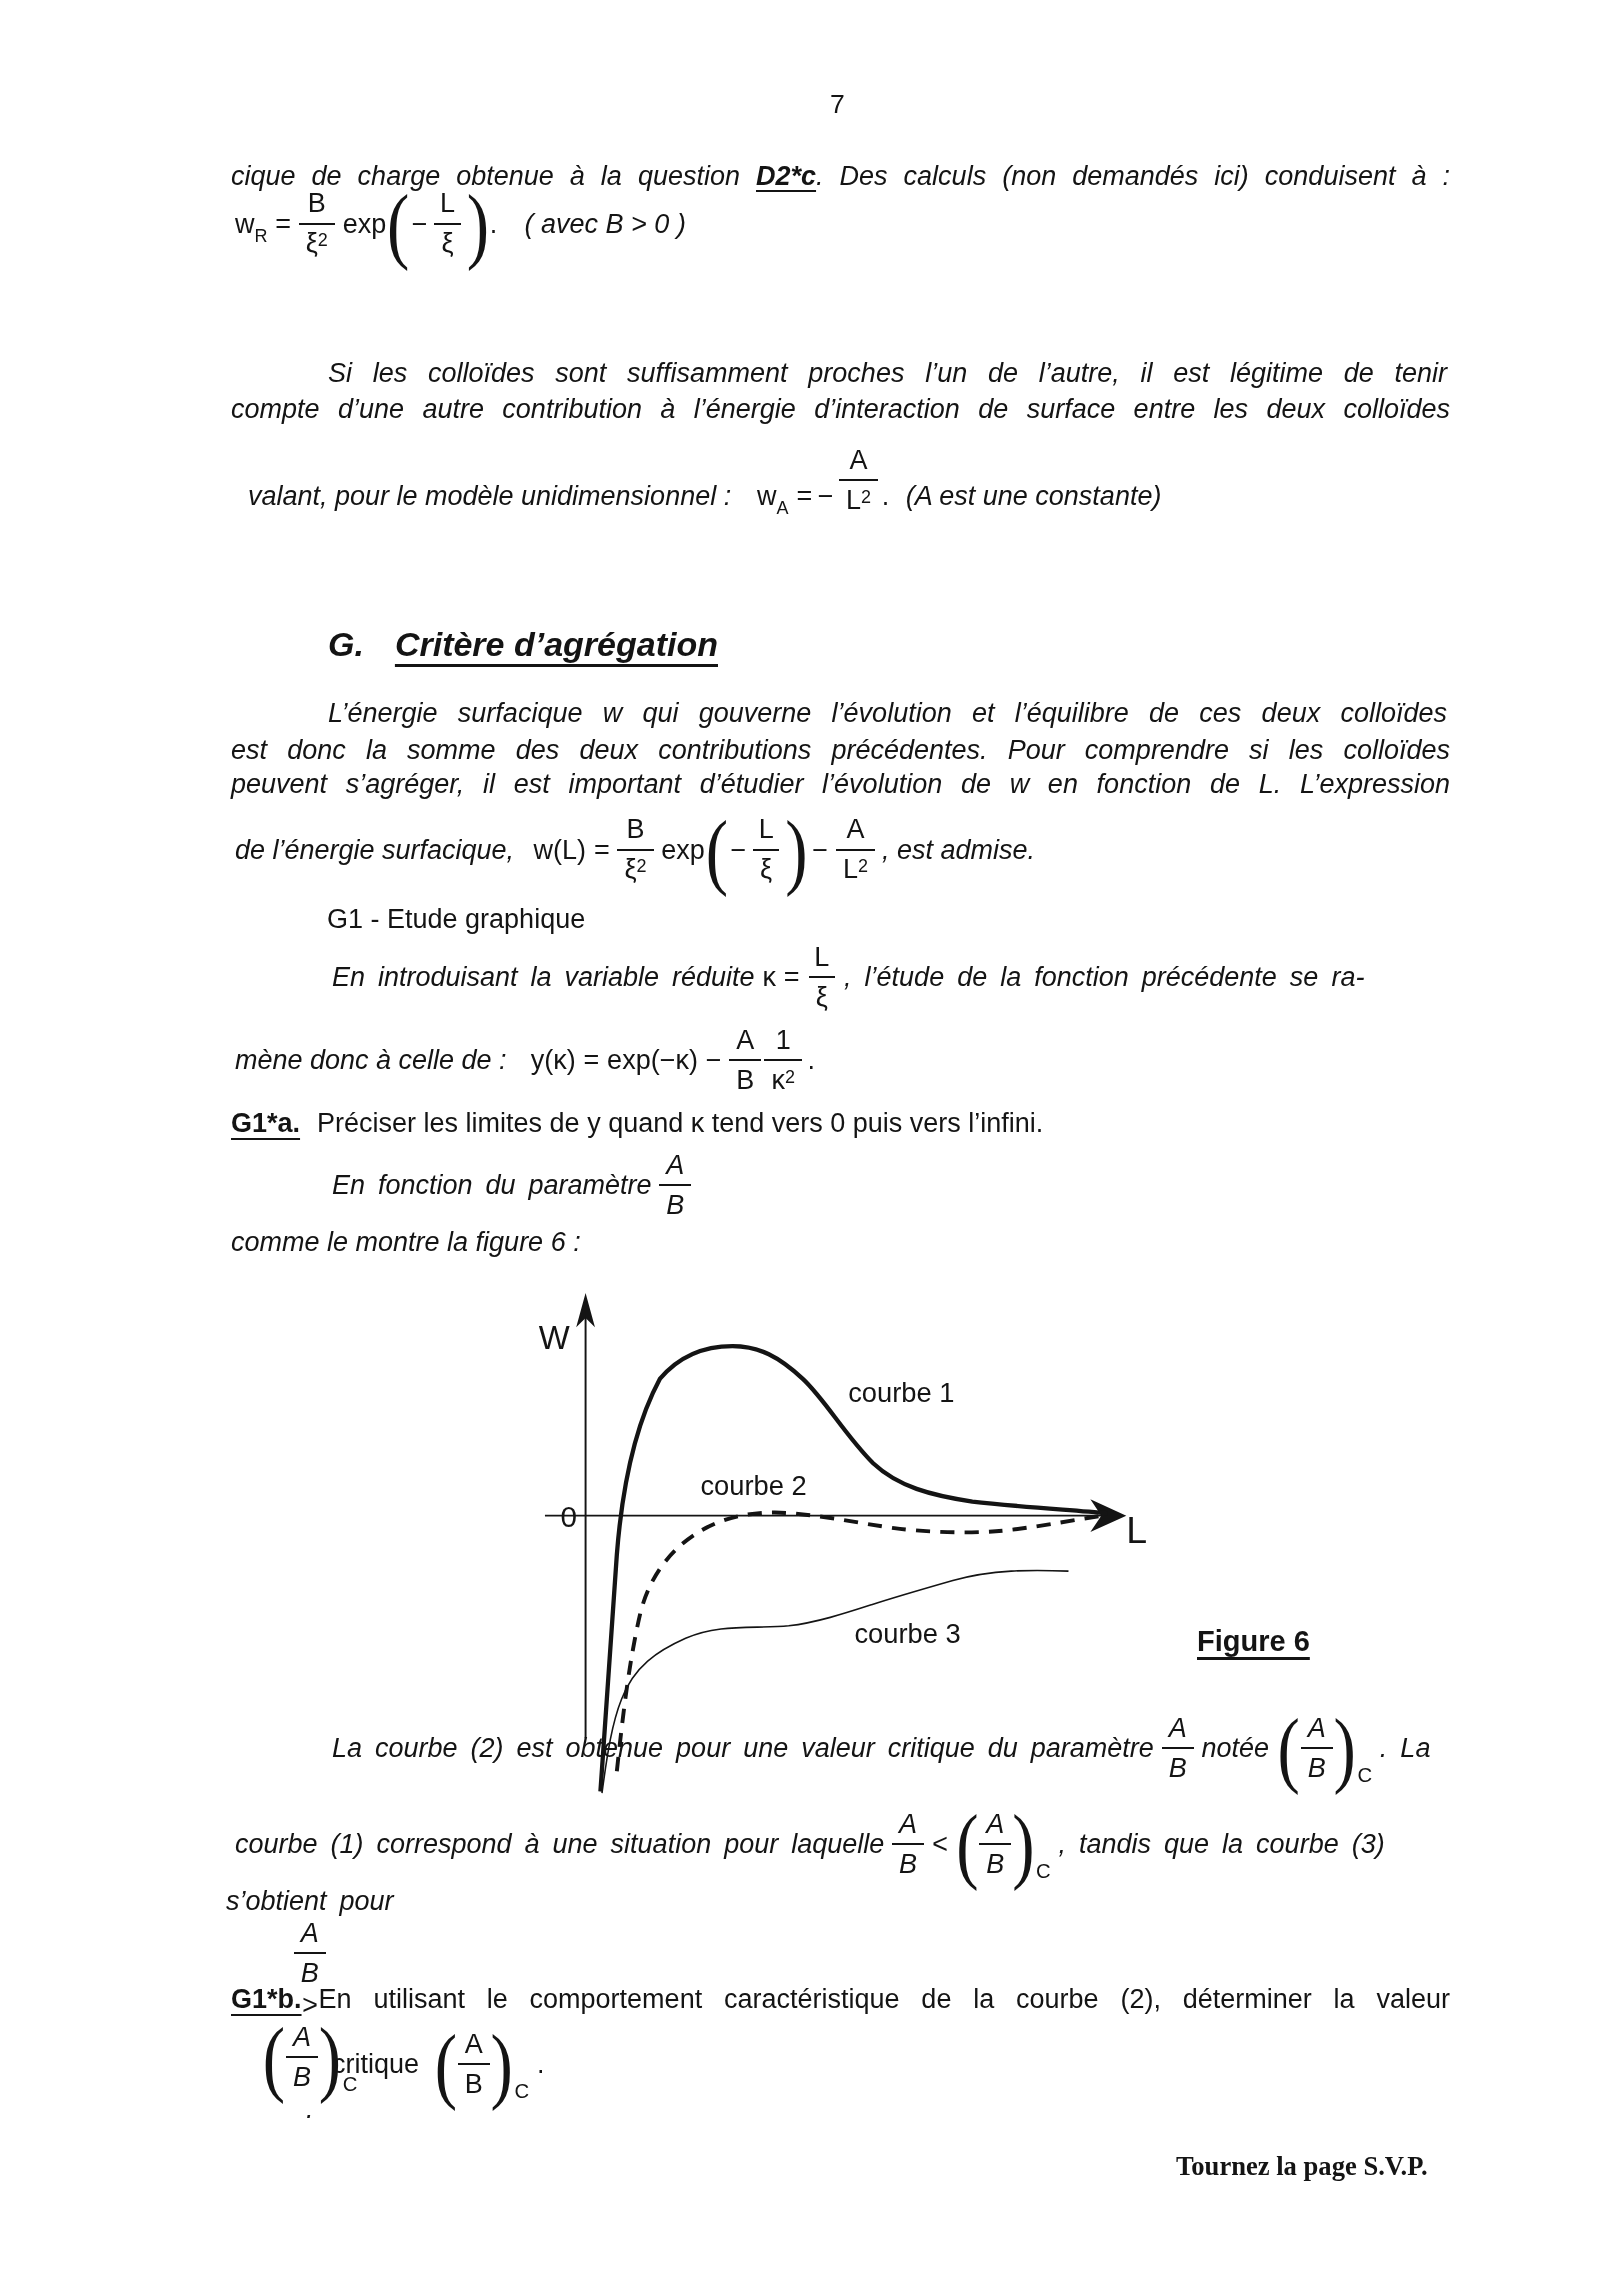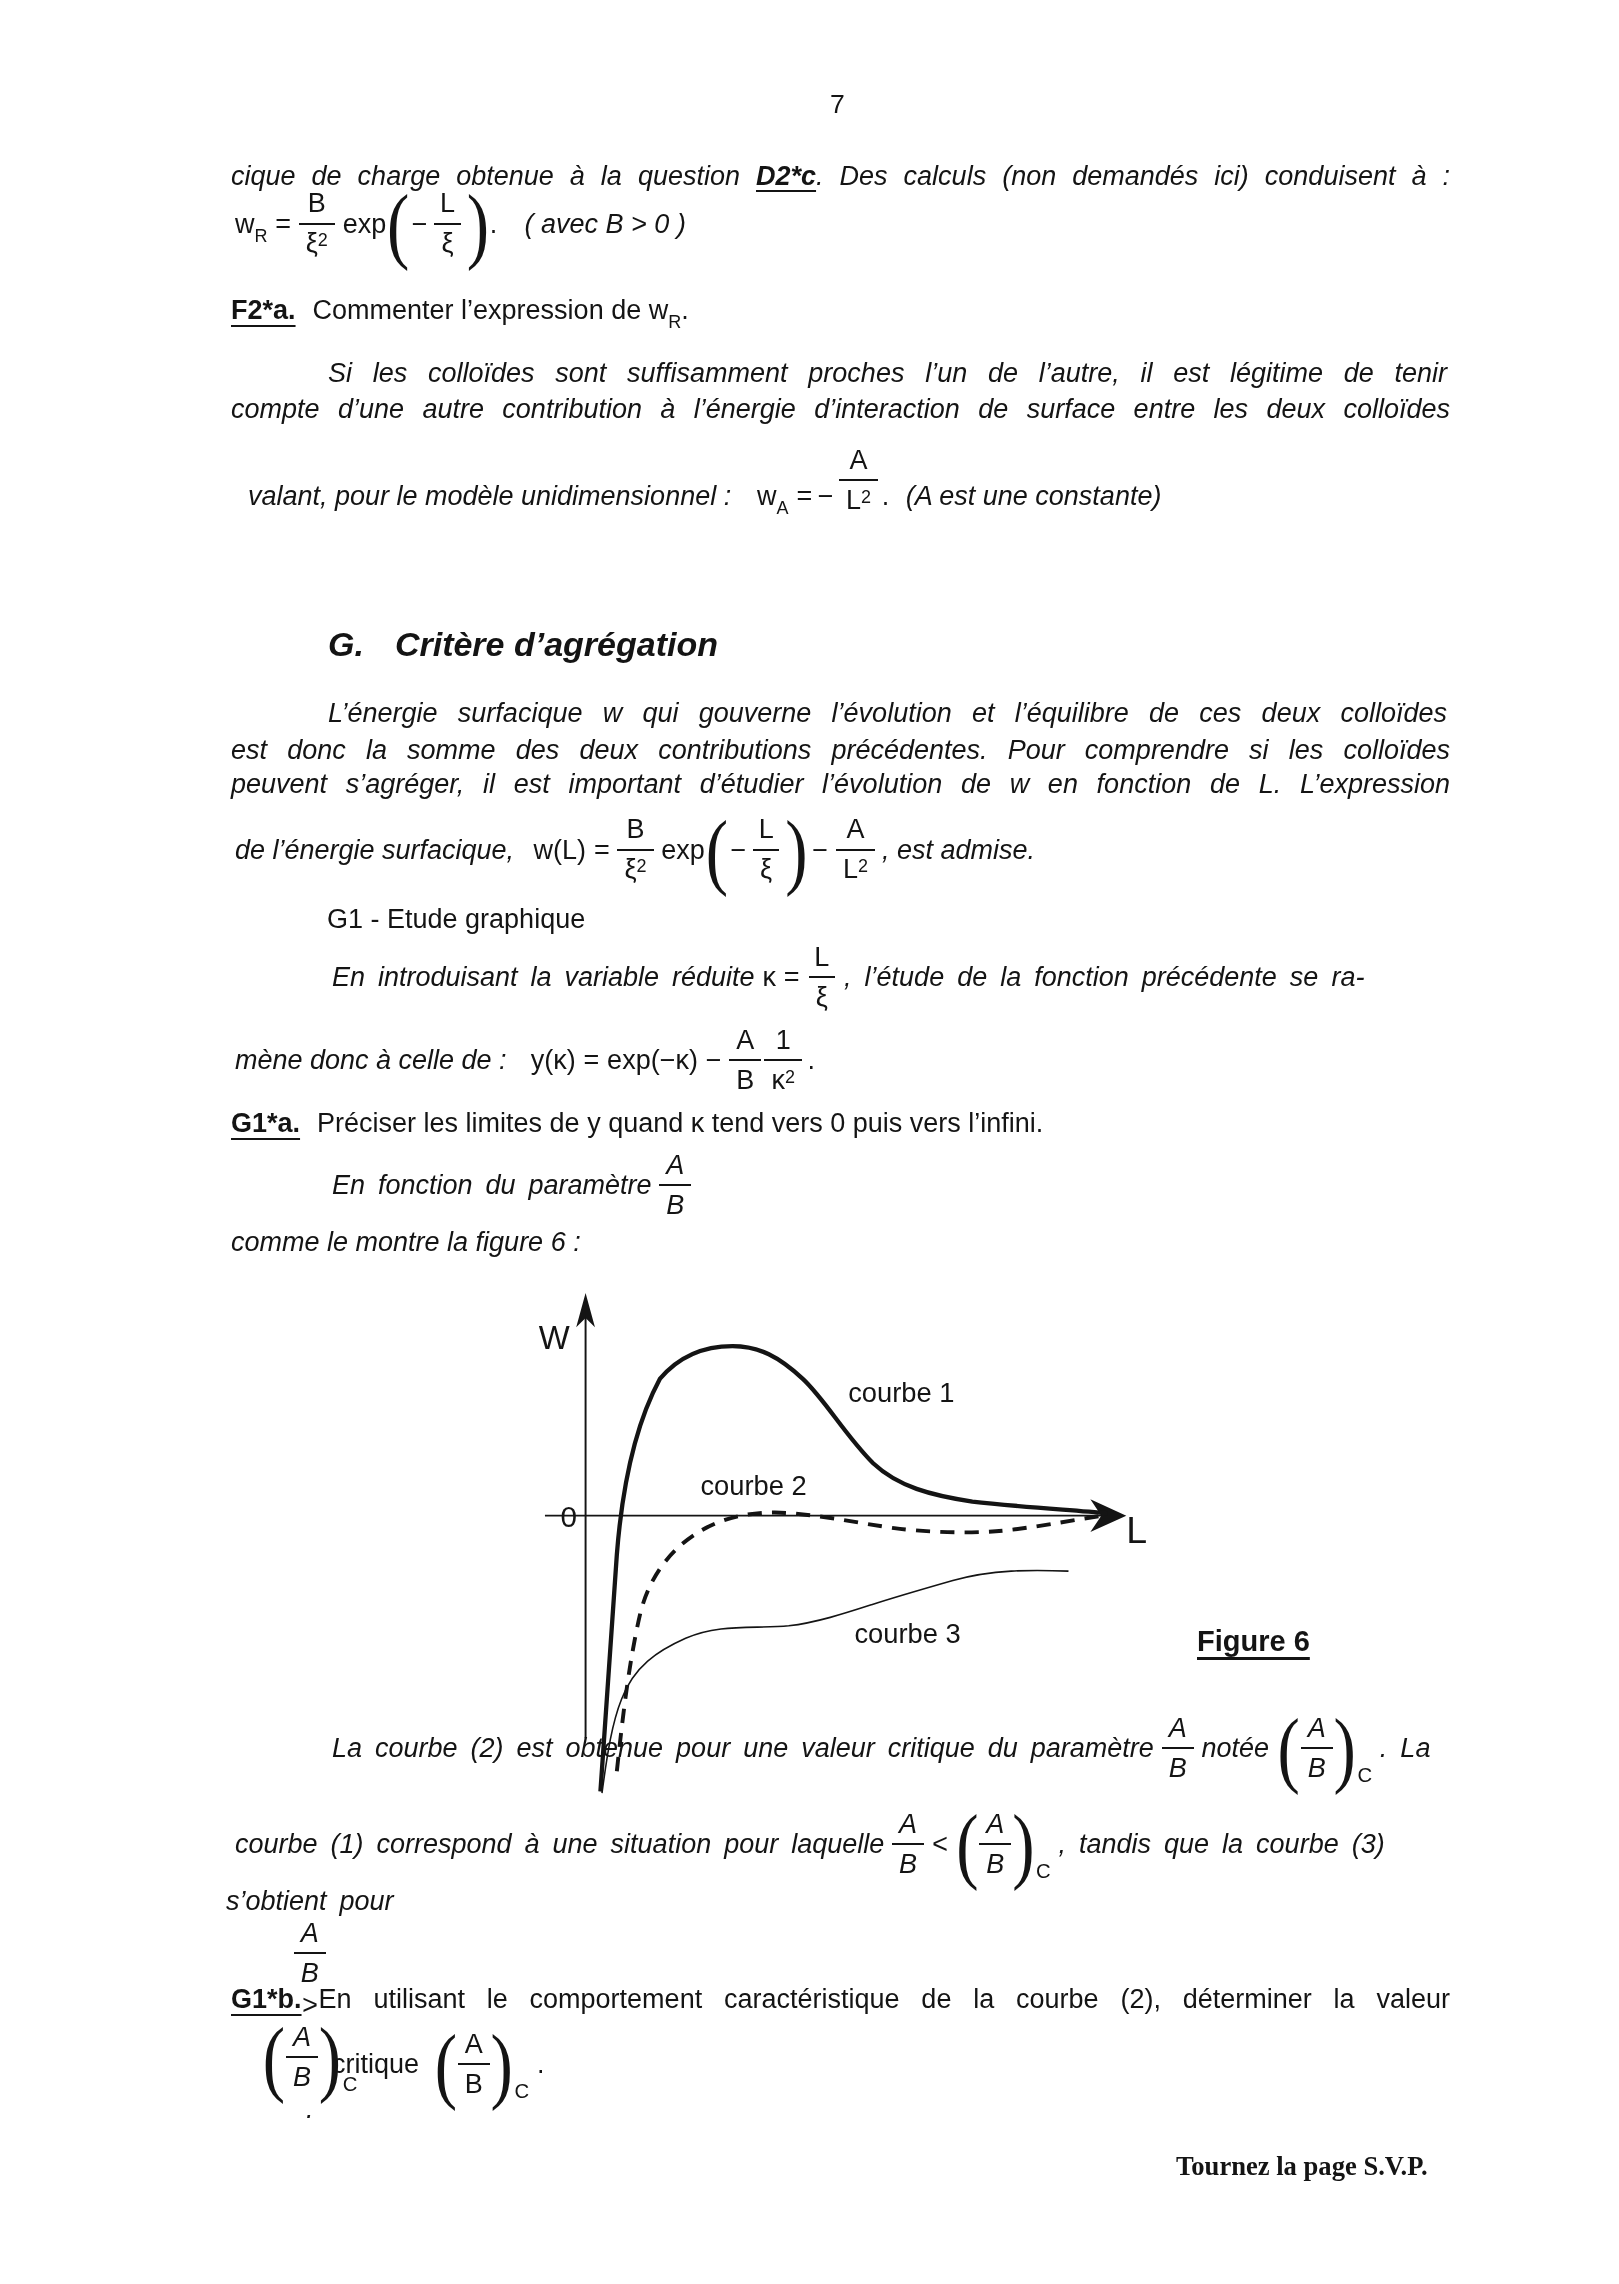--- a/index.html
+++ b/index.html
@@ -20,21 +20,21 @@
   .frac{display:inline-flex;flex-direction:column;align-items:center;text-align:center;line-height:1.05;font-size:27px;}
   .frac .num{padding:0 7px 4.7px;}
   .frac .den{border-top:2.3px solid #141414;padding:4.7px 7px 0;}
   .frac sup, sup.s{font-size:18px;vertical-align:6.3px;line-height:0;}
   sub.s{font-size:18px;vertical-align:-9.4px;line-height:0;}
   .bigp{font-family:"Liberation Serif",serif;font-weight:400;display:inline-block;line-height:0;transform:scaleY(1.25);margin:0 0.8px;}
   .bp-m{font-size:67px;}
   .pgroup{display:inline-flex;align-items:center;}
   .csub{font-size:20.3px;align-self:flex-end;transform:translateY(11px);margin-left:0.8px;}
   .gletter{font-style:italic;font-weight:700;font-size:34px;margin-right:31px;}
-  .gtitle{font-style:italic;font-weight:700;font-size:34px;text-decoration-thickness:3.1px;text-underline-offset:7.8px;}
+  .gtitle{font-style:italic;font-weight:700;font-size:34px;text-decoration:underline;text-decoration-thickness:3.1px;text-underline-offset:7.8px;}
   .g1pre{font-size:27px;}
   .figcap{font-size:29px;font-weight:700;text-decoration:underline;text-decoration-thickness:2.7px;text-underline-offset:6.3px;}
   .turn{font-family:"Liberation Serif",serif;font-weight:700;font-size:26.6px;margin-top:20px;}
   .pageno{font-size:26.6px;}
   svg text{font-family:"Liberation Sans",sans-serif;fill:#141414;}
 </style>
 </head>
 <body>
 
 <div class="page">
@@ -49,21 +49,20 @@
     <span class="frac"><span class="num">B</span><span class="den"><span>ξ</span><sup>2</sup></span></span>
     <span style="margin-right:0;">exp</span>
     <span class="bigp bp-m">(</span>
     <span style="margin:0 1.6px;">−</span>
     <span class="frac"><span class="num">L</span><span class="den">ξ</span></span>
     <span class="bigp bp-m">)</span>
     <span style="margin-left:0;">.</span>
     <span class="it" style="margin-left:23.4px;">( avec B &gt; 0 )</span>
   </div>
 
-  <div class="b t" style="left:231px;top:292px;"><span class="qlabel">F2*a.</span><span><span>Commenter l’expression de w</span><sub class="s">R</sub><span>.</span></span></div>
 
   <div class="b t it jus" style="left:328px;top:355px;width:1119px;">Si les colloïdes sont suffisamment proches l’un de l’autre, il est légitime de tenir</div>
   <div class="b t it jus" style="left:231px;top:391px;width:1219px;">compte d’une autre contribution à l’énergie d’interaction de surface entre les deux colloïdes</div>
   <div class="b row t" style="left:244px;top:420px;height:94px;align-items:flex-end;">
     <span class="it" style="margin-right:22px;">valant, pour le modèle unidimensionnel :</span>
     <span><span>w</span><sub class="s">A</sub></span>
     <span>=</span>
     <span style="margin:0 1.6px;">−</span>
     <span class="frac"><span class="num">A</span><span class="den"><span>L</span><sup>2</sup></span></span>
     <span style="margin-left:0;">.</span>

